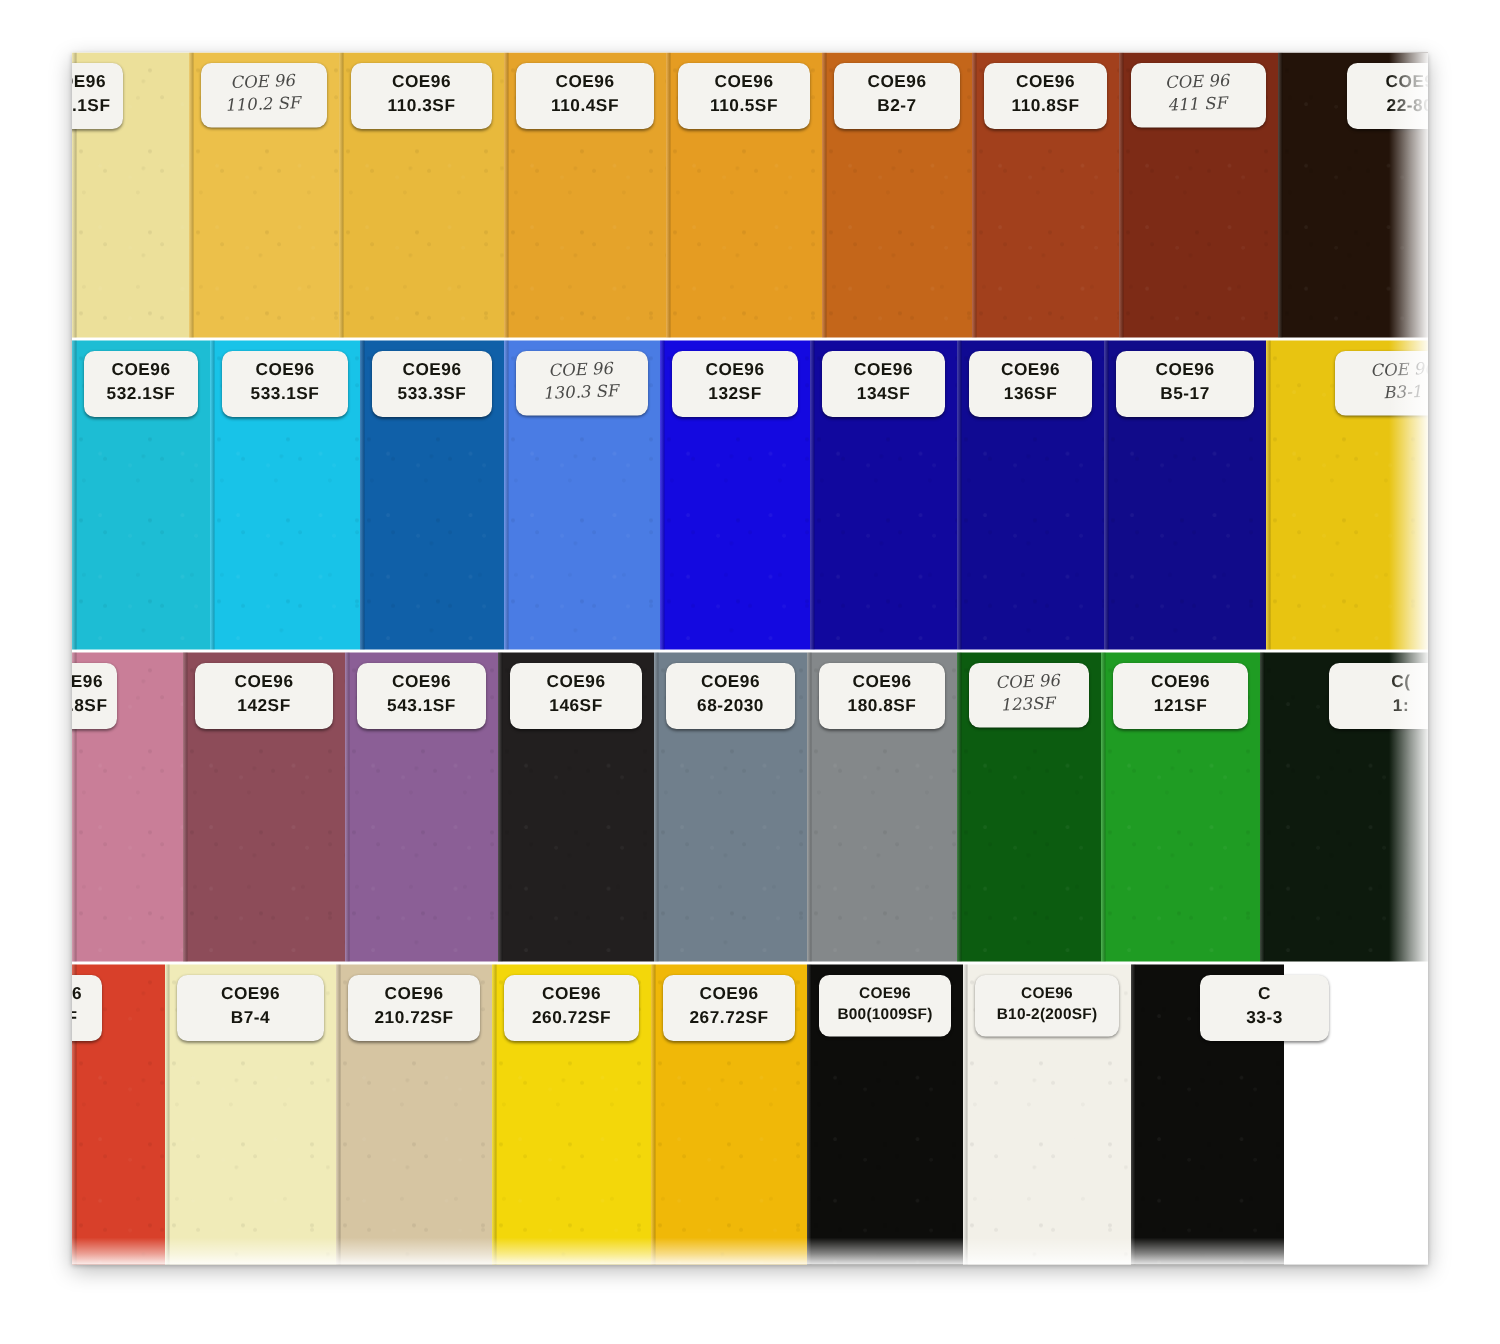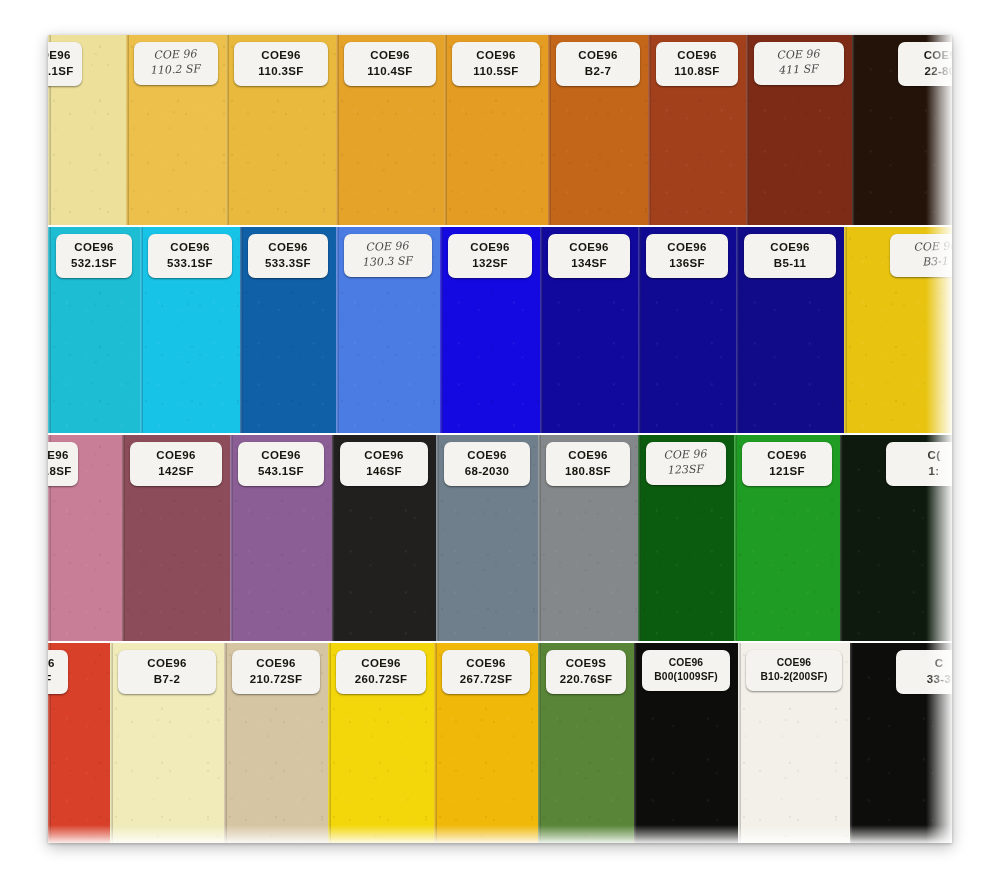--- a/index.html
+++ b/index.html
@@ -250,21 +250,21 @@
             <div class="label" style="width: 82px;">
               <span class="ln">COE96</span>
               <span class="ln">136SF</span>
             </div>
           </div>
           <div class="swatch" style="width: 108px; background: rgb(17, 11, 138);">
             <div class="bevel"></div>
             <div class="texture"></div>
             <div class="label" style="width: 92px;">
               <span class="ln">COE96</span>
-              <span class="ln">B5-11</span>
+              <span class="ln">B5-17</span>
             </div>
           </div>
           <div class="swatch" style="width: 108px; background: rgb(232, 196, 17);">
             <div class="bevel"></div>
             <div class="texture"></div>
             <div class="label hand clip-right" style="width: 92px;">
               <span class="ln">COE 96</span>
               <span class="ln">B3-1</span>
             </div>
           </div>
@@ -350,21 +350,21 @@
             <div class="label clip-left" style="width: 48px;">
               <span class="ln">E96</span>
               <span class="ln">SF</span>
             </div>
           </div>
           <div class="swatch" style="width: 114px; background: rgb(240, 235, 184);">
             <div class="bevel"></div>
             <div class="texture"></div>
             <div class="label" style="width: 98px;">
               <span class="ln">COE96</span>
-              <span class="ln">B7-2</span>
+              <span class="ln">B7-4</span>
             </div>
           </div>
           <div class="swatch" style="width: 104px; background: rgb(214, 197, 162);">
             <div class="bevel"></div>
             <div class="texture"></div>
             <div class="label" style="width: 88px;">
               <span class="ln">COE96</span>
               <span class="ln">210.72SF</span>
             </div>
           </div>
@@ -375,28 +375,20 @@
               <span class="ln">COE96</span>
               <span class="ln">260.72SF</span>
             </div>
           </div>
           <div class="swatch" style="width: 104px; background: rgb(240, 184, 8);">
             <div class="bevel"></div>
             <div class="texture"></div>
             <div class="label" style="width: 88px;">
               <span class="ln">COE96</span>
               <span class="ln">267.72SF</span>
-            </div>
-          </div>
-          <div class="swatch" style="width: 96px; background: rgb(88, 133, 55);">
-            <div class="bevel"></div>
-            <div class="texture"></div>
-            <div class="label" style="width: 80px;">
-              <span class="ln">COE9S</span>
-              <span class="ln">220.76SF</span>
             </div>
           </div>
           <div class="swatch" style="width: 104px; background: rgb(13, 13, 11);">
             <div class="bevel"></div>
             <div class="texture"></div>
             <div class="label small" style="width: 88px;">
               <span class="ln">COE96</span>
               <span class="ln">B00(1009SF)</span>
             </div>
           </div>

